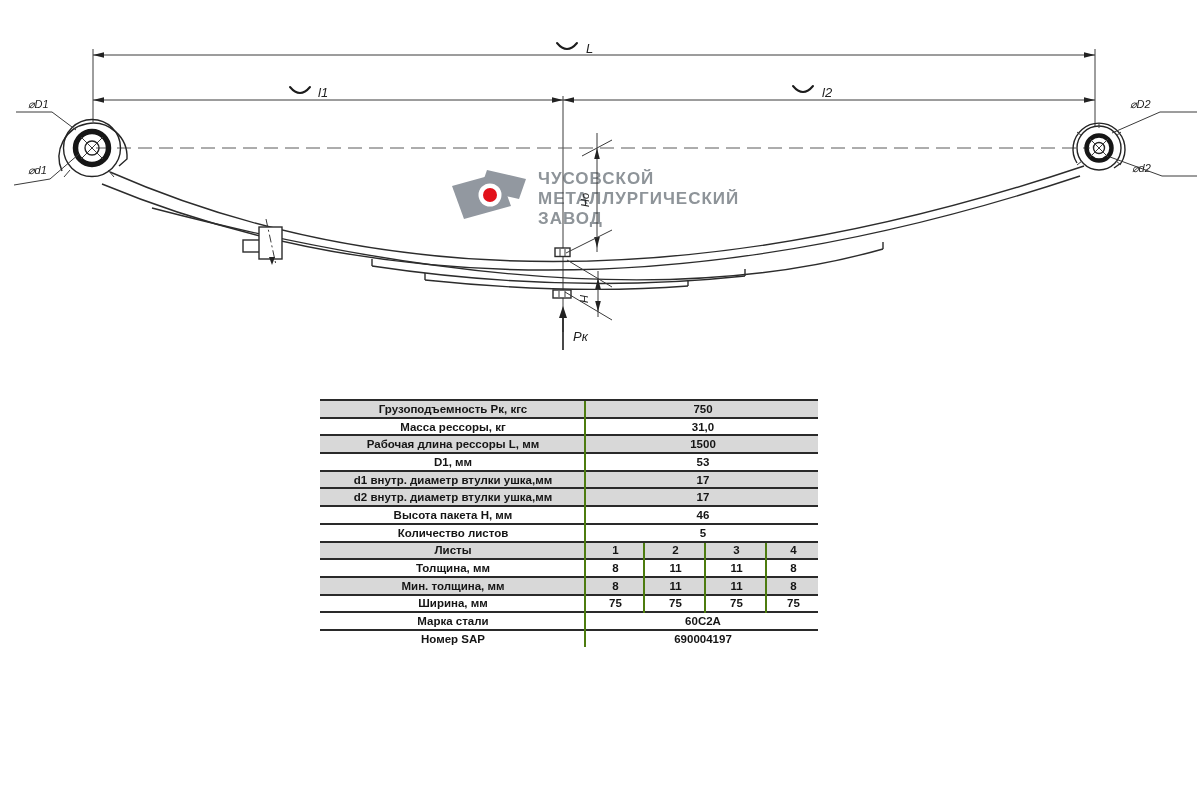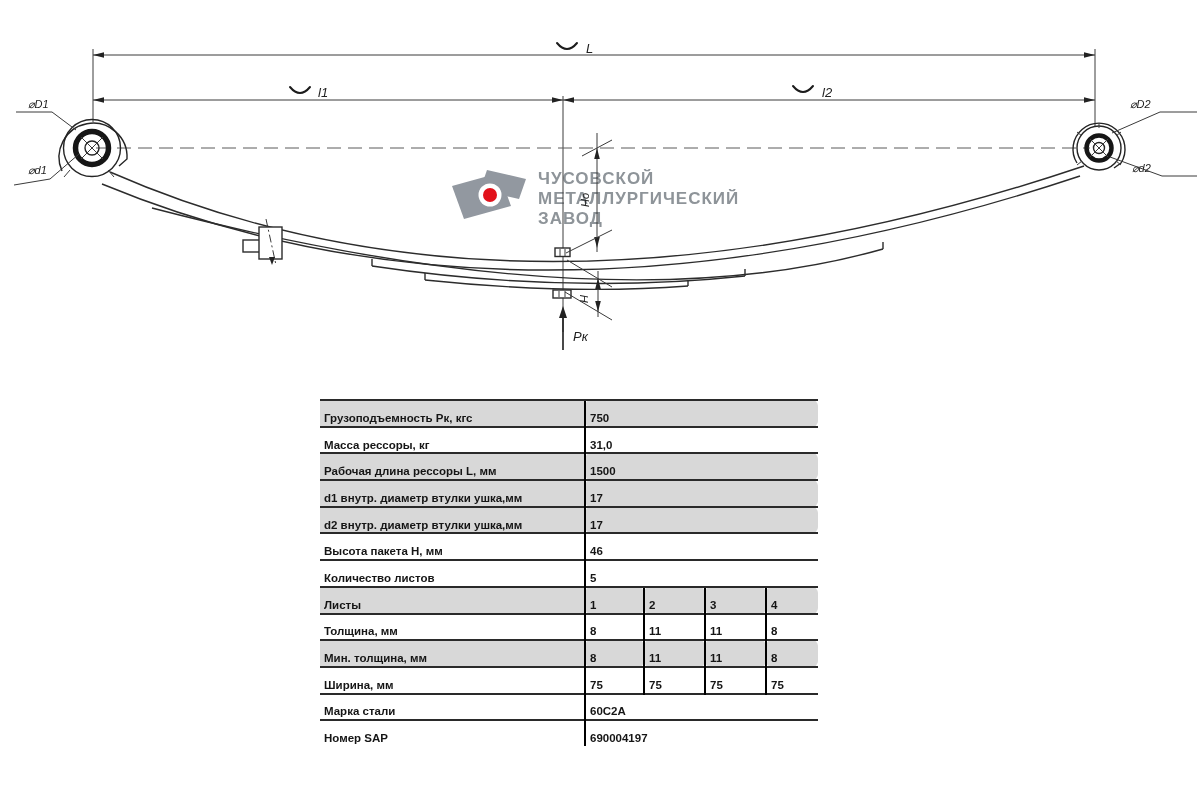--- a/index.html
+++ b/index.html
@@ -17,23 +17,23 @@
   .dimtext{font:italic 13px "Liberation Sans",sans-serif;fill:#222;}
   .dimtext-sm{font:italic 11px "Liberation Sans",sans-serif;fill:#222;}
   .arcsym{stroke:#1c1c1c;stroke-width:2;fill:none;stroke-linecap:round;}
   .logotext{font:bold 17px "Liberation Sans",sans-serif;fill:#8e9499;letter-spacing:1px;}
   .white-fill{fill:#ffffff;stroke:#2c2c2c;stroke-width:1.4;}
   .dashdot{stroke:#3a3a3a;stroke-width:1;stroke-dasharray:8 3 2 3;fill:none;}
   
   #table-wrap{position:absolute;left:320px;top:399px;width:498px;}
   table.spec{border-collapse:collapse;table-layout:fixed;width:498px;
              font:bold 11.5px "Liberation Sans",sans-serif;color:#151515;}
-  table.spec td{height:15.7px;padding:9px 2px 0 4px;border-top:2px solid #2a2a2a;
-                white-space:nowrap;overflow:hidden;vertical-align:middle;}
-  table.spec td.val{border-left:2px solid #000000;border-radius:6px;}
+  table.spec td{height:15.7px;padding:0 2px 0 4px;border-top:2px solid #2a2a2a;
+                white-space:nowrap;overflow:hidden;vertical-align:middle;text-align:center;}
+  table.spec td.val{border-left:2px solid #4d7c0f;}
   table.spec tr.shaded td{background:#d8d8d8;}
 </style>
 </head>
 <body>
 
 <div id="app">
 
   <svg id="drawing" width="1200" height="390" viewBox="0 0 1200 390">
 
     <g>
@@ -186,20 +186,24 @@
             <td class="val" colspan="4">750</td>
           </tr>
           <tr>
             <td>Масса рессоры, кг</td>
             <td class="val" colspan="4">31,0</td>
           </tr>
           <tr class="shaded">
             <td>Рабочая длина рессоры L, мм</td>
             <td class="val" colspan="4">1500</td>
           </tr>
+          <tr>
+            <td>D1, мм</td>
+            <td class="val" colspan="4">53</td>
+          </tr>
           <tr class="shaded">
             <td>d1 внутр. диаметр втулки ушка,мм</td>
             <td class="val" colspan="4">17</td>
           </tr>
           <tr class="shaded">
             <td>d2 внутр. диаметр втулки ушка,мм</td>
             <td class="val" colspan="4">17</td>
           </tr>
           <tr>
             <td>Высота пакета H, мм</td>

